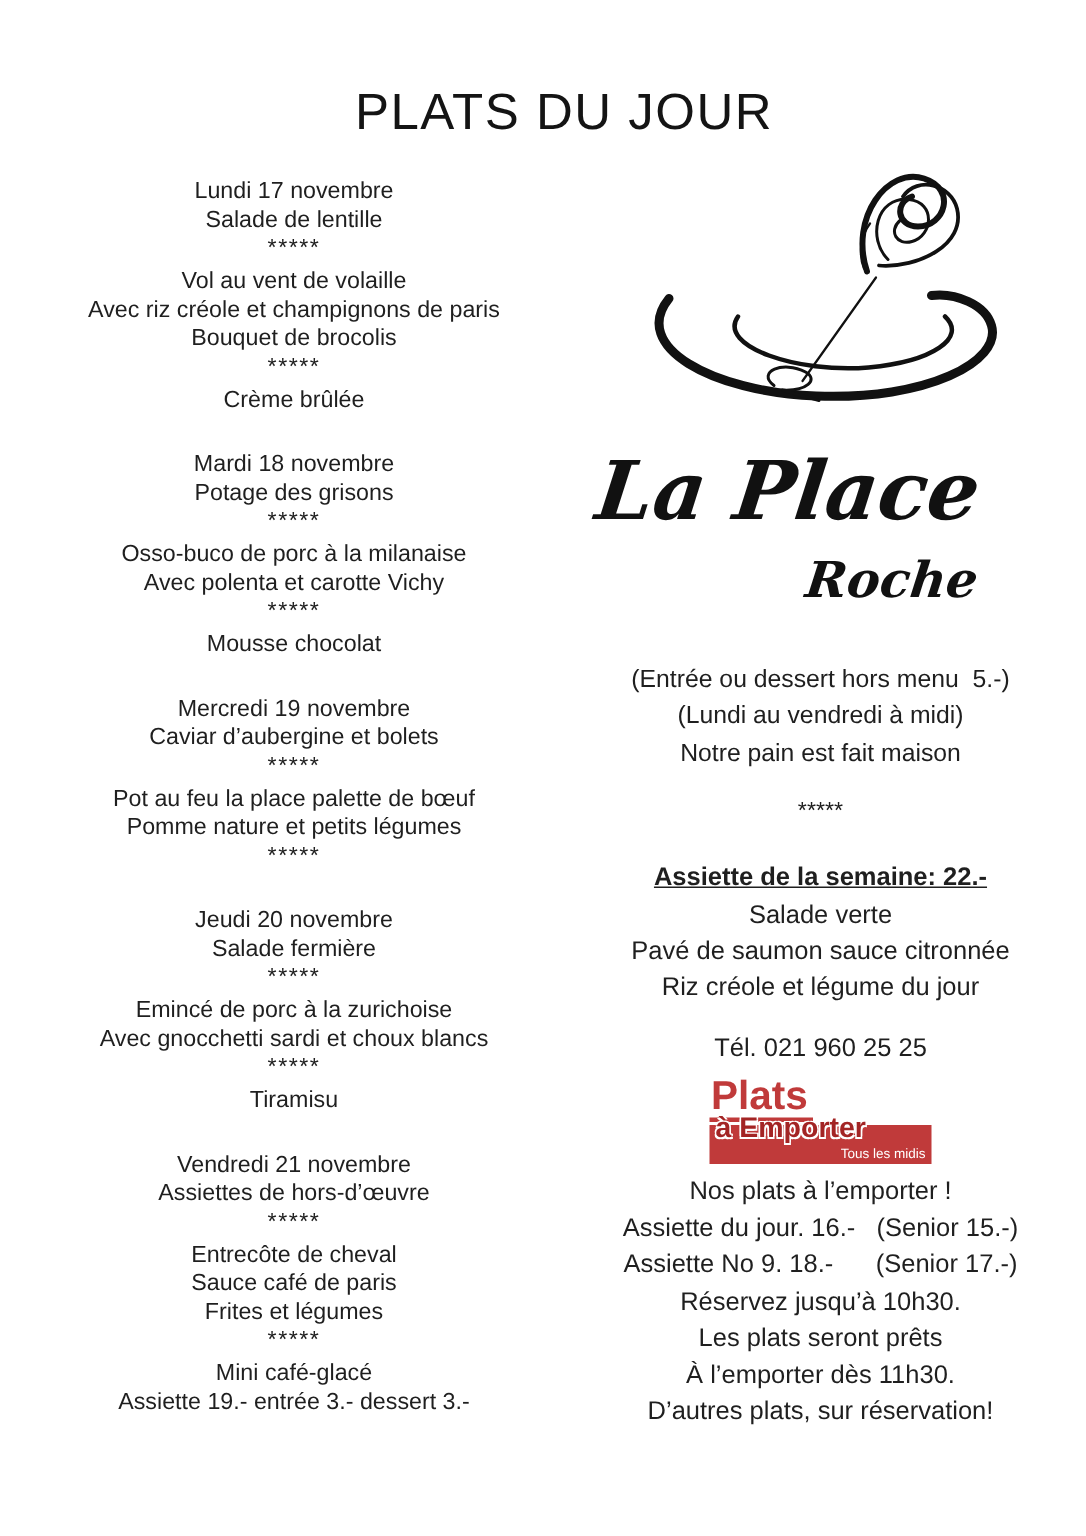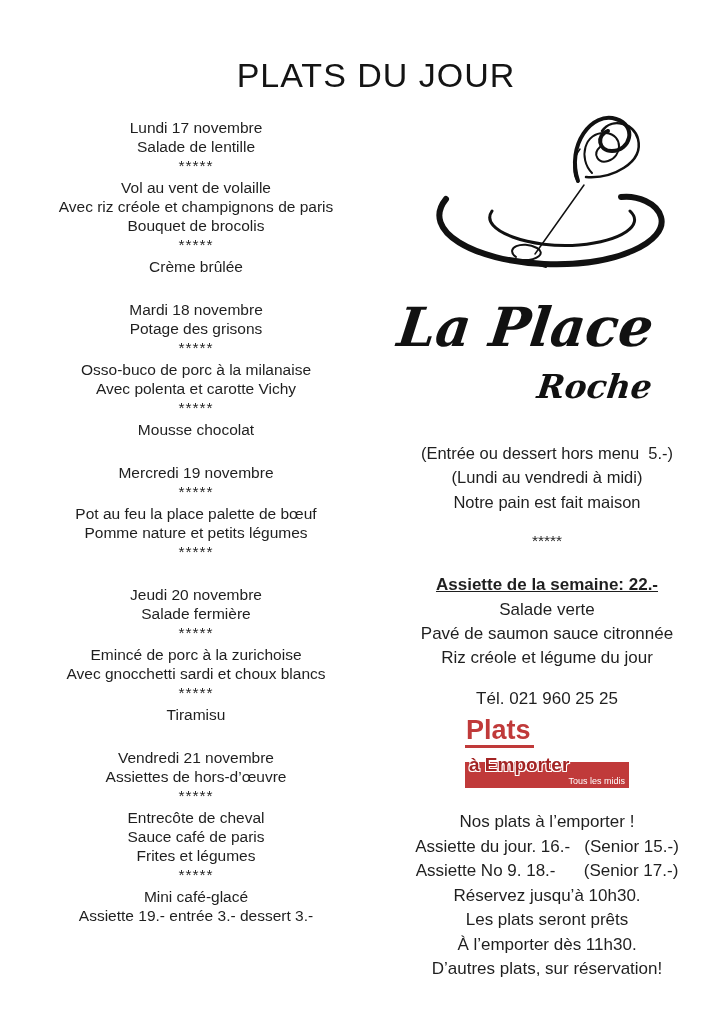--- a/index.html
+++ b/index.html
@@ -80,42 +80,42 @@
     display: inline-block;
     font-size: 27px;
     font-weight: 700;
     line-height: 0.88;
     padding: 0 3px 2px 1px;
     border-bottom: 3px solid var(--red);
     color: var(--red);
     text-align: right;
   }
   .pae-band {
-    width: 164px;
+    width: 148px;
     background: var(--red);
-    margin-top: 14px;
+    margin-top: 2px;
     padding: 0 4px 2px 4px;
   }
   .pae-emp {
     position: relative;
     top: -8px;
     margin-bottom: -8px;
     font-size: 19px;
     font-weight: 700;
     color: #a32424;
     text-shadow: -1px -1px 0 #fff, 1px -1px 0 #fff, -1px 1px 0 #fff, 1px 1px 0 #fff;
     white-space: nowrap;
   }
   .pae-tag {
     font-size: 9px;
     color: #ffffff;
     text-align: right;
     margin-top: -5px;
   }
-  .takeaway { margin-top: 22px; font-size: 17px; line-height: 23.5px; }
+  .takeaway { margin-top: 5px; font-size: 17px; line-height: 23.5px; }
   .takeaway .line { white-space: pre-wrap; }
 </style>
 </head>
 <body>
 
 <div class="page">
 
   <h1 class="title">PLATS DU JOUR</h1>
 
   <div class="left-col">
@@ -136,20 +136,21 @@
       <p class="line">Potage des grisons</p>
       <p class="line stars">*****</p>
       <p class="line">Osso-buco de porc à la milanaise</p>
       <p class="line">Avec polenta et carotte Vichy</p>
       <p class="line stars">*****</p>
       <p class="line">Mousse chocolat</p>
     </section>
 
     <section class="day-block">
       <p class="line">Mercredi 19 novembre</p>
+      <p class="line">Caviar d’aubergine et bolets</p>
       <p class="line stars">*****</p>
       <p class="line">Pot au feu la place palette de bœuf</p>
       <p class="line">Pomme nature et petits légumes</p>
       <p class="line stars">*****</p>
     </section>
 
     <section class="day-block">
       <p class="line">Jeudi 20 novembre</p>
       <p class="line">Salade fermière</p>
       <p class="line stars">*****</p>

